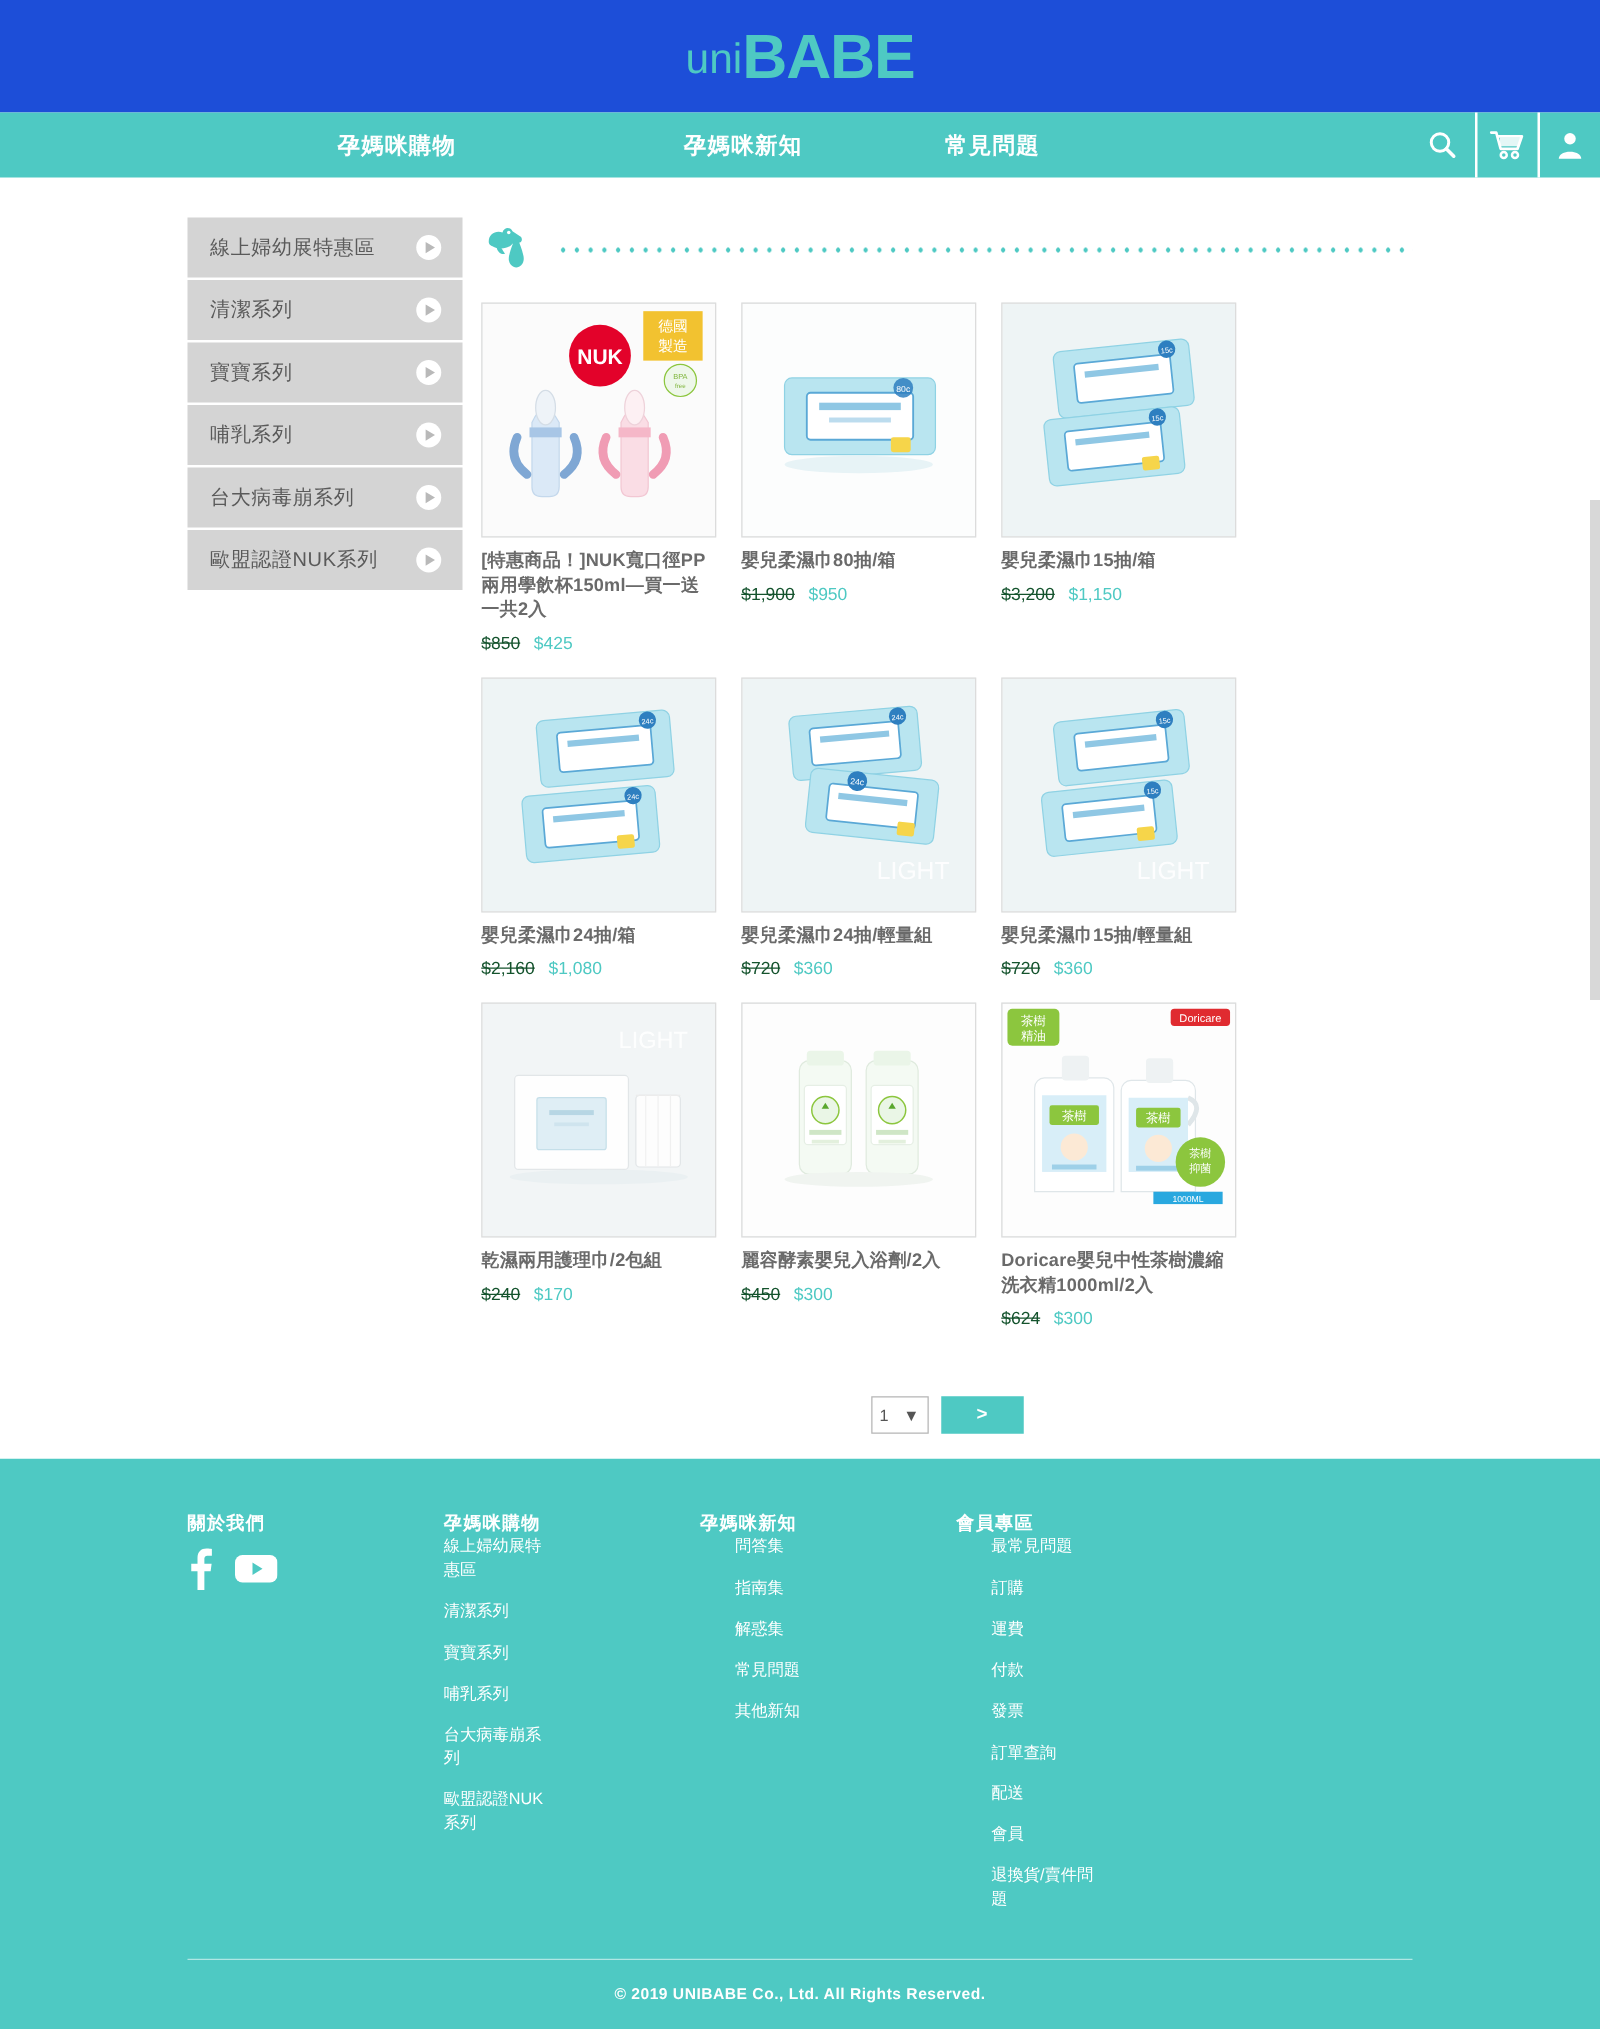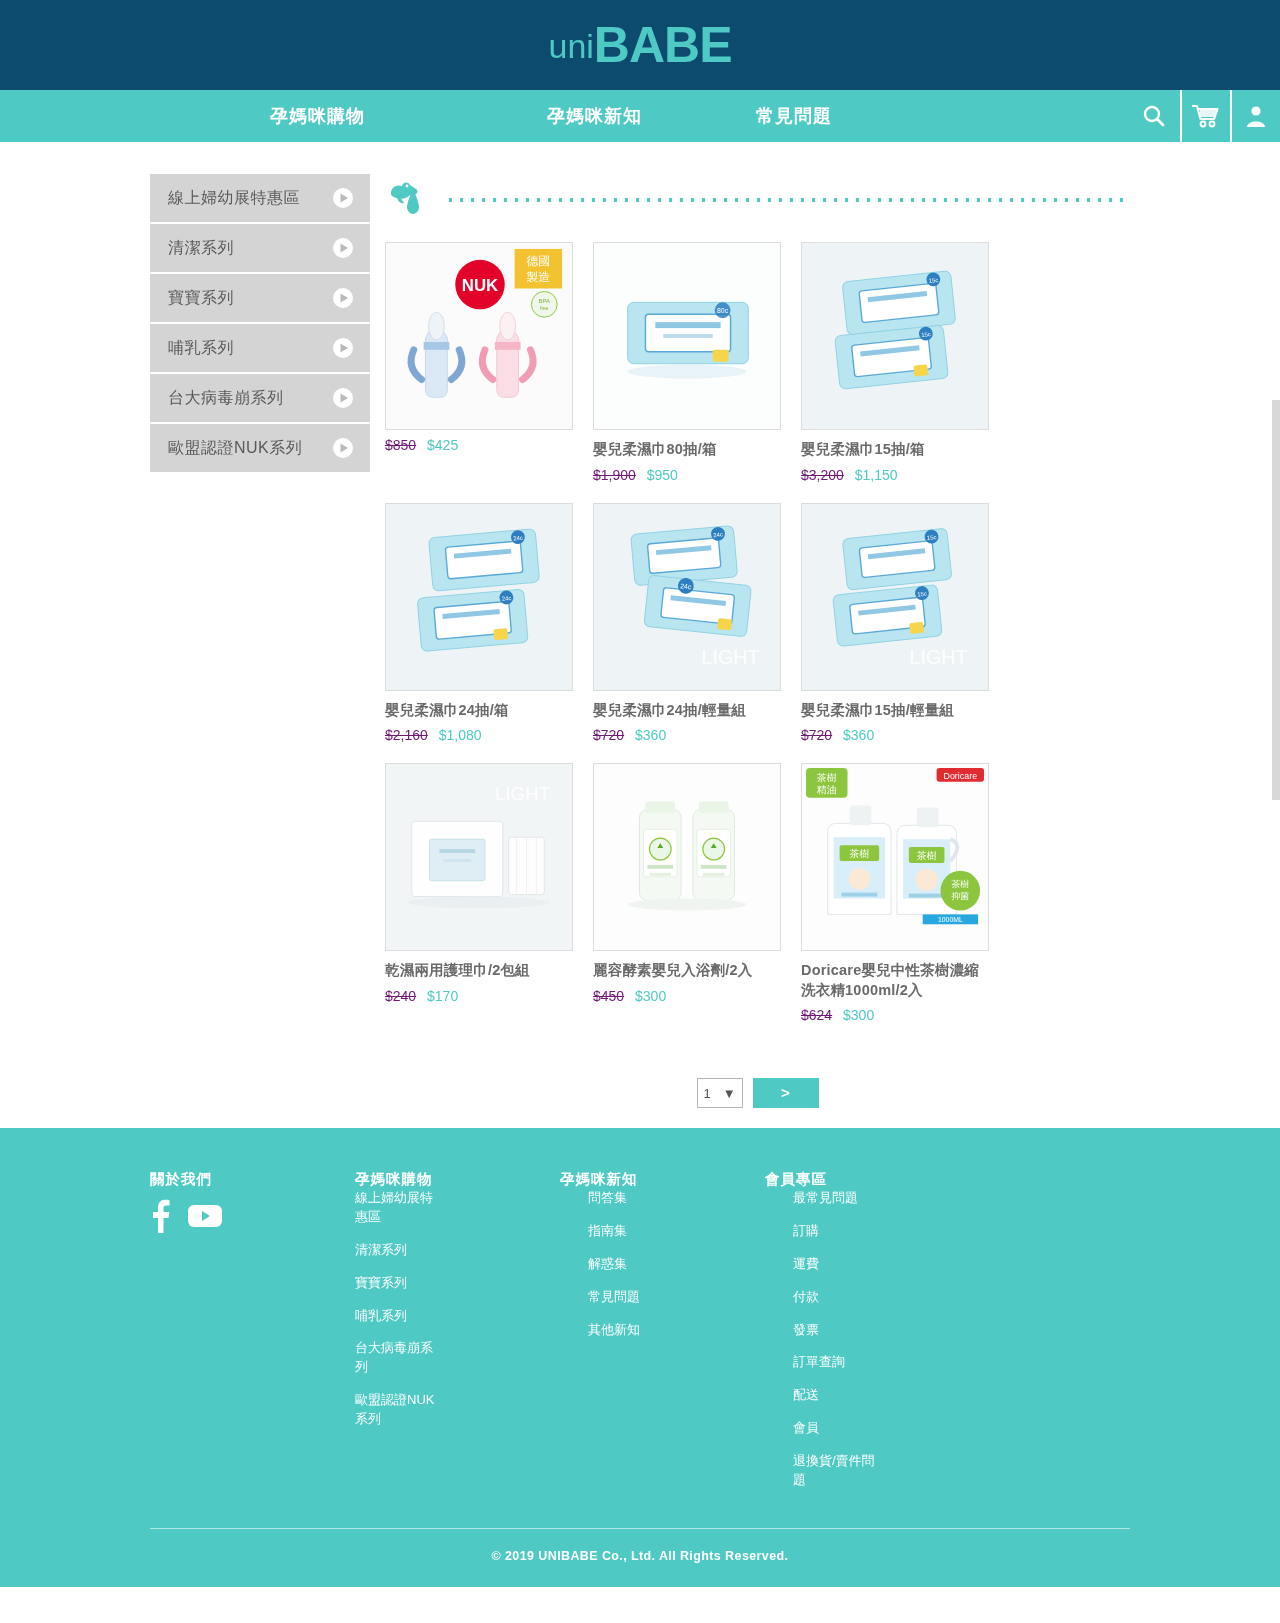--- a/index.html
+++ b/index.html
@@ -11,21 +11,21 @@
     color: #555;
   }
   body { position: relative; overflow-x: hidden; }
 
   
   .logobar {
     height: 90px;
     display: flex;
     align-items: center;
     justify-content: center;
-    background: #0c4a6e;
+    background: #1d4ed8;
   }
   .logo { font-size: 44px; letter-spacing: -0.5px; line-height: 1; color: #4ec9c3; }
   .logo .uni { font-weight: 400; font-size: 34px; vertical-align: 4px; letter-spacing: 0px; }
   .logo .babe { font-weight: 700; font-size: 50px; letter-spacing: -1px; }
 
   
   .navbar {
     height: 52px;
     background: #4ec9c3;
     display: flex;
@@ -120,21 +120,21 @@
   .thumb svg { display: block; width: 100%; height: 100%; }
   .p-title {
     margin-top: 10px;
     font-size: 14.5px;
     line-height: 1.35;
     color: #6a6a6a;
     letter-spacing: 0.2px;
     font-weight: 700;
   }
   .p-prices { margin-top: 7px; font-size: 14px; }
-  .p-old { color: #701a75; text-decoration: line-through; margin-right: 7px; }
+  .p-old { color: #14532d; text-decoration: line-through; margin-right: 7px; }
   .p-new { color: #4ec9c3; font-weight: 400; }
 
   
   .pager {
     display: flex;
     justify-content: center;
     align-items: center;
     gap: 10px;
     margin-top: 55px;
     margin-bottom: 20px;
@@ -342,20 +342,21 @@
             </g>
             <g>
               <path d="M112 96 q10 -22 22 0 v52 q0 8 -8 8 h-6 q-8 0 -8 -8 z" fill="#fadde5" stroke="#f2c7d3"></path>
               <ellipse cx="123" cy="84" rx="8" ry="14" fill="#fdf0f3" stroke="#eed2da"></ellipse>
               <path d="M100 108 q-8 18 8 30" fill="none" stroke="#f09cb4" stroke-width="7" stroke-linecap="round"></path>
               <path d="M146 108 q8 18 -8 30" fill="none" stroke="#f09cb4" stroke-width="7" stroke-linecap="round"></path>
               <rect x="110" y="100" width="26" height="8" fill="#f5b7c8"></rect>
             </g>
           </svg>
         </div>
+        <div class="p-title">[特惠商品！]NUK寬口徑PP兩用學飲杯150ml—買一送一共2入</div>
         <div class="p-prices">
           <span class="p-old">$850</span>
           <span class="p-new">$425</span>
         </div>
       </div>
 
       <div class="card">
         <div class="thumb">
           <svg viewBox="0 0 188 188">
             <rect width="188" height="188" fill="#fcfdfd"></rect>

